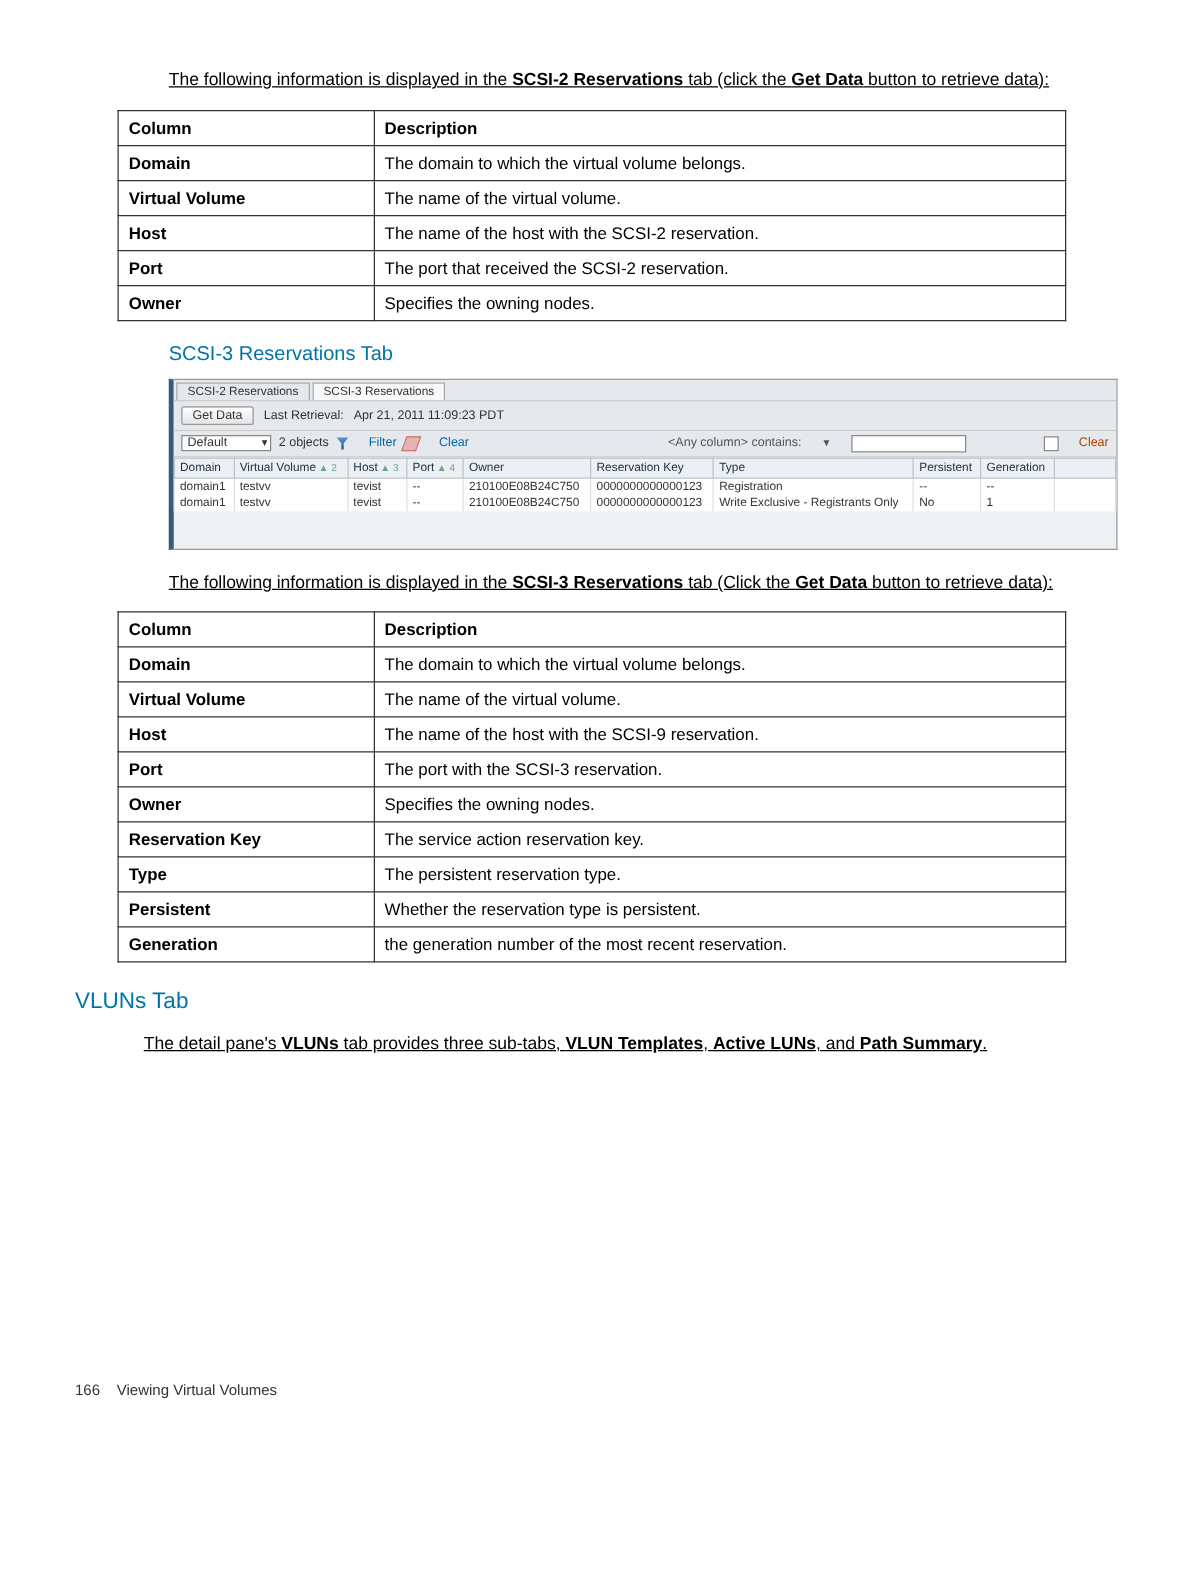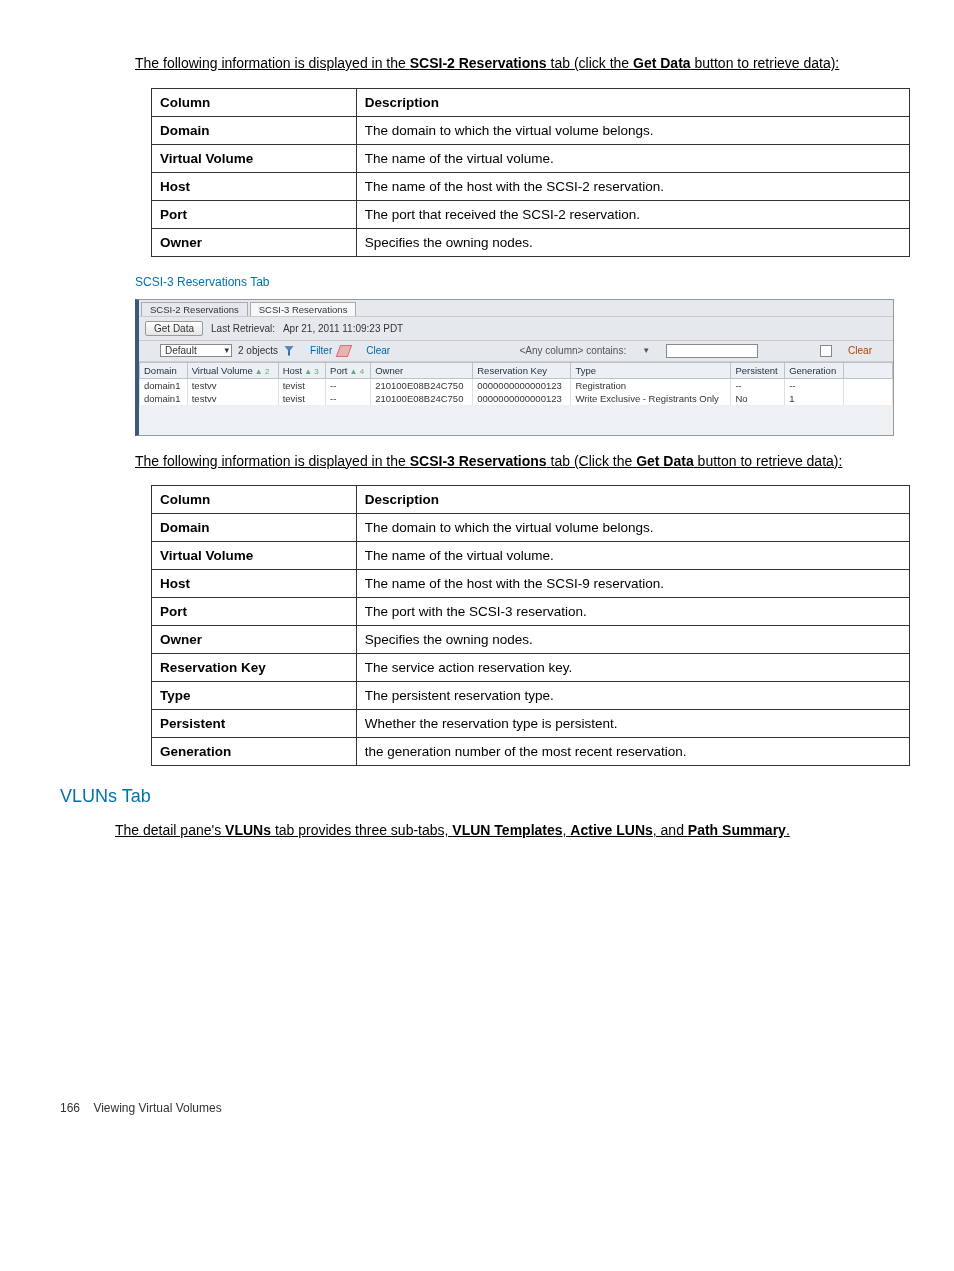--- a/index.html
+++ b/index.html
@@ -15,39 +15,39 @@
   .intro {
     margin-left: 75px;
     margin-bottom: 14px;
     line-height: 1.4;
     text-decoration: underline;
   }
   .intro b { font-weight: bold; }
   table.doc-table {
     border-collapse: collapse;
     width: 100%;
-    margin-left: 91px;
+    margin-left: 34px;
     width: calc(100% - 75px);
     margin-bottom: 18px;
   }
   table.doc-table th, table.doc-table td {
     border: 1px solid #333;
     padding: 6px 8px;
     text-align: left;
     vertical-align: top;
     font-size: 13.5px;
   }
   table.doc-table th {
     font-weight: bold;
   }
   .col-left { width: 27%; font-weight: bold; }
   h3.subhead {
     color: #0073a8;
     font-weight: normal;
-    font-size: 12px;
+    font-size: 16px;
     margin: 18px 0 10px 75px;
   }
   h3.tabhead {
     color: #0073a8;
     font-weight: normal;
     font-size: 18px;
     margin: 20px 0 6px 0;
   }
   .footer {
     margin-top: 260px;
@@ -97,21 +97,21 @@
     border: 1px solid #999;
     background: linear-gradient(#fff,#e5e5e5);
     padding: 1px 8px;
     font-size: 10px;
     border-radius: 2px;
   }
   .inset-toolbar2 {
     display: flex;
     align-items: center;
     gap: 6px;
-    padding: 3px 21px;
+    padding: 3px 6px;
     background: #e5e8ec;
     border-bottom: 1px solid #ccc;
   }
   .inset-sel {
     border: 1px solid #888;
     background: #fff;
     padding: 0 16px 0 4px;
     font-size: 10px;
     min-width: 50px;
     position: relative;

